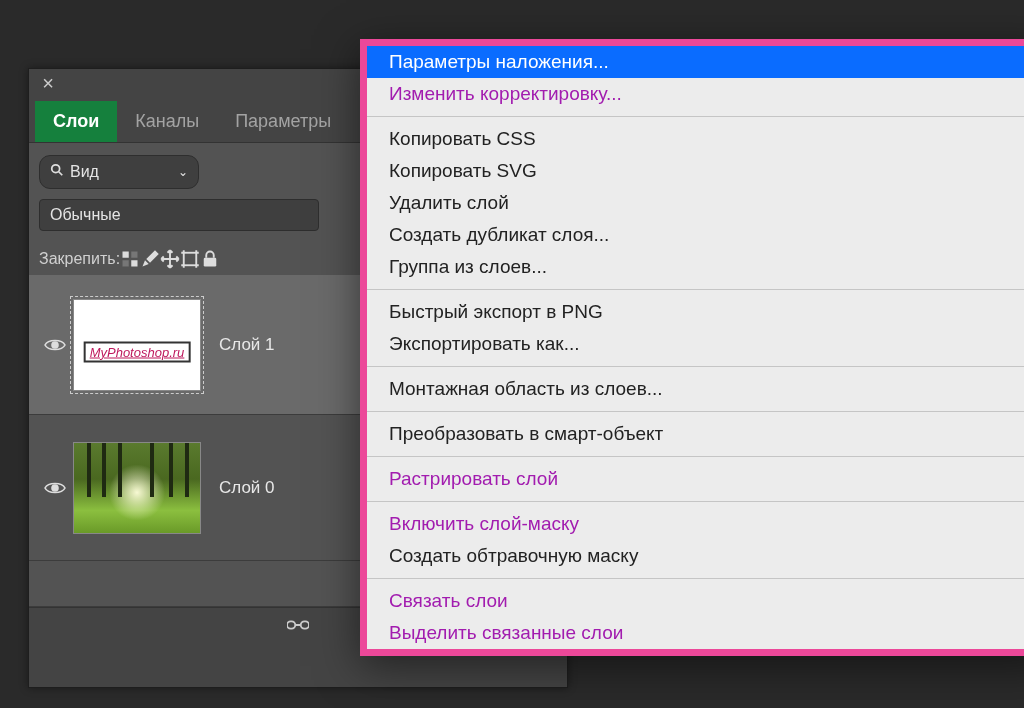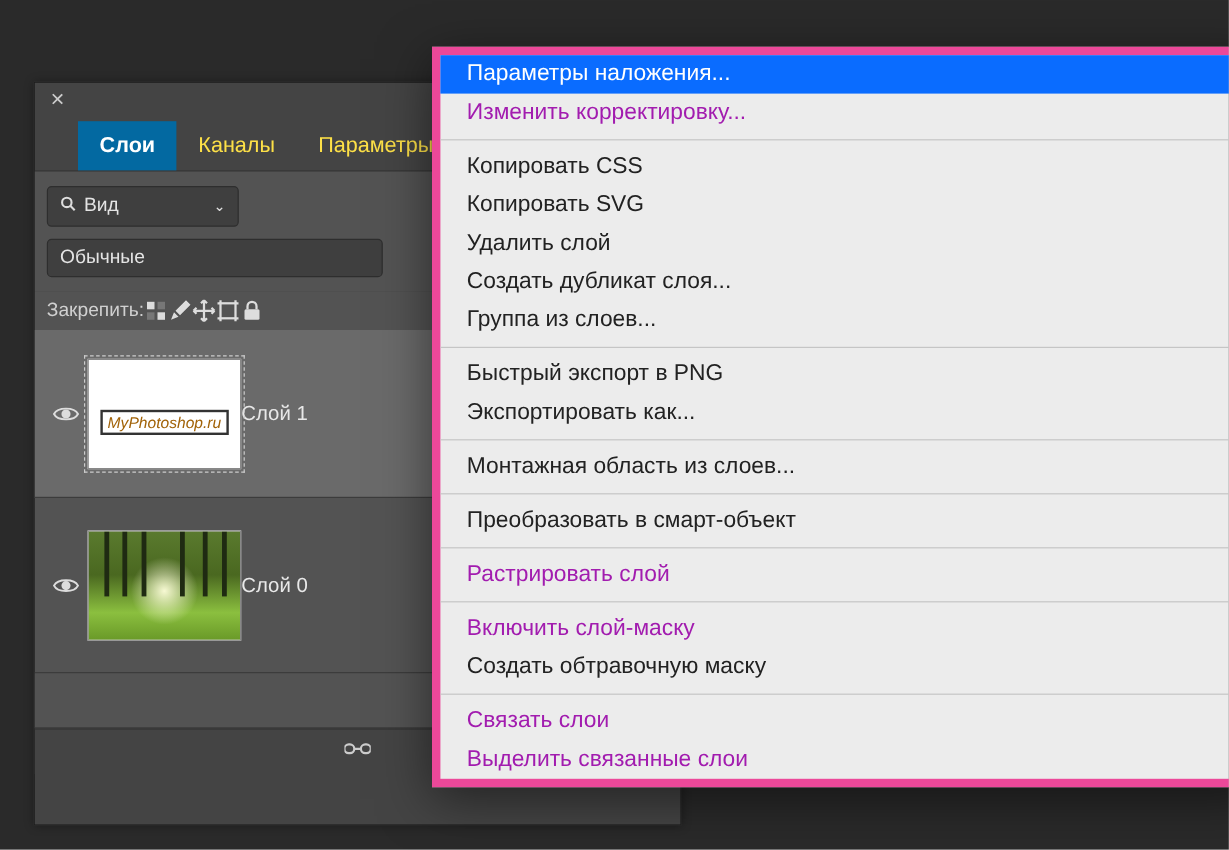--- a/index.html
+++ b/index.html
@@ -36,29 +36,28 @@
   .panel-close::before { content:"×"; }
   .tabs {
     display: flex;
     margin-top: 32px;
     height: 42px;
     border-bottom: 1px solid #333;
     padding-left: 6px;
   }
   .tab {
     padding: 10px 18px 0 18px;
-    color: #fde047;
+    color: #a3a3a3;
     font-size: 18px;
     cursor: pointer;
   }
   .tab.active {
-    background: #0369a1;
+    background: #15803d;
     color: #fff;
     font-weight: 600;
-    margin-left: 30px;
   }
   .tab-panel {
     background: #535353;
     padding: 12px 10px;
   }
   .filter-row {
     display: flex;
     gap: 10px;
   }
   .filter-select {
@@ -66,21 +65,21 @@
     border: 1px solid #2e2e2e;
     color: #e4e4e4;
     height: 34px;
     border-radius: 4px;
     display: flex;
     align-items: center;
     padding: 0 10px;
     gap: 6px;
     flex-shrink: 0;
   }
-  .filter-select.vid { width: 160px; justify-content: flex-end; }
+  .filter-select.vid { width: 160px; justify-content: flex-end; border-radius: 11px; }
   .chevron {
     margin-left: auto;
     font-size: 12px;
   }
   .blend-row {
     margin-top: 10px;
     display:flex;
   }
   .blend-select {
     background: #3f3f3f;
@@ -141,41 +140,43 @@
     left:-4px; top:-4px; right:-4px; bottom:-4px;
     border: 1px dashed #ccc;
     pointer-events:none;
   }
   .watermark {
     position:absolute;
     left:50%; top:58%;
     transform: translate(-50%,-50%);
     border: 2px solid #333;
     background: rgba(255,255,255,0.9);
-    color:#a16207;
+    color:#be185d;
     font-size: 13px;
     padding: 1px 4px;
     font-family: Arial, sans-serif;
     font-style: italic;
+    text-decoration: underline;
   }
   .forest-thumb {
     width:100%; height:100%;
     background:
       radial-gradient(circle at 50% 55%, rgba(255,255,220,0.95) 0%, rgba(255,255,200,0) 35%),
       linear-gradient(to bottom, #5a7a2e 0%, #4a6820 40%, #8bbf3f 75%, #6a9a28 100%);
     position:relative;
     overflow:hidden;
   }
   .tree {
     position:absolute; top:0; bottom:40%;
     width:4px; background:#1f2a12;
   }
   .tree.t1 { left:10%; } .tree.t2 { left:22%; } .tree.t3 { left:35%; }
   .tree.t4 { left:60%; } .tree.t5 { left:75%; } .tree.t6 { left:88%; }
   .layer-name {
+    margin-left: 18px;
     color: #e8e8e8;
     font-size: 17px;
   }
   .empty-row {
     height: 46px;
     background:#535353;
     border-bottom:1px solid #3c3c3c;
   }
   .footer-bar {
     height: 38px;

